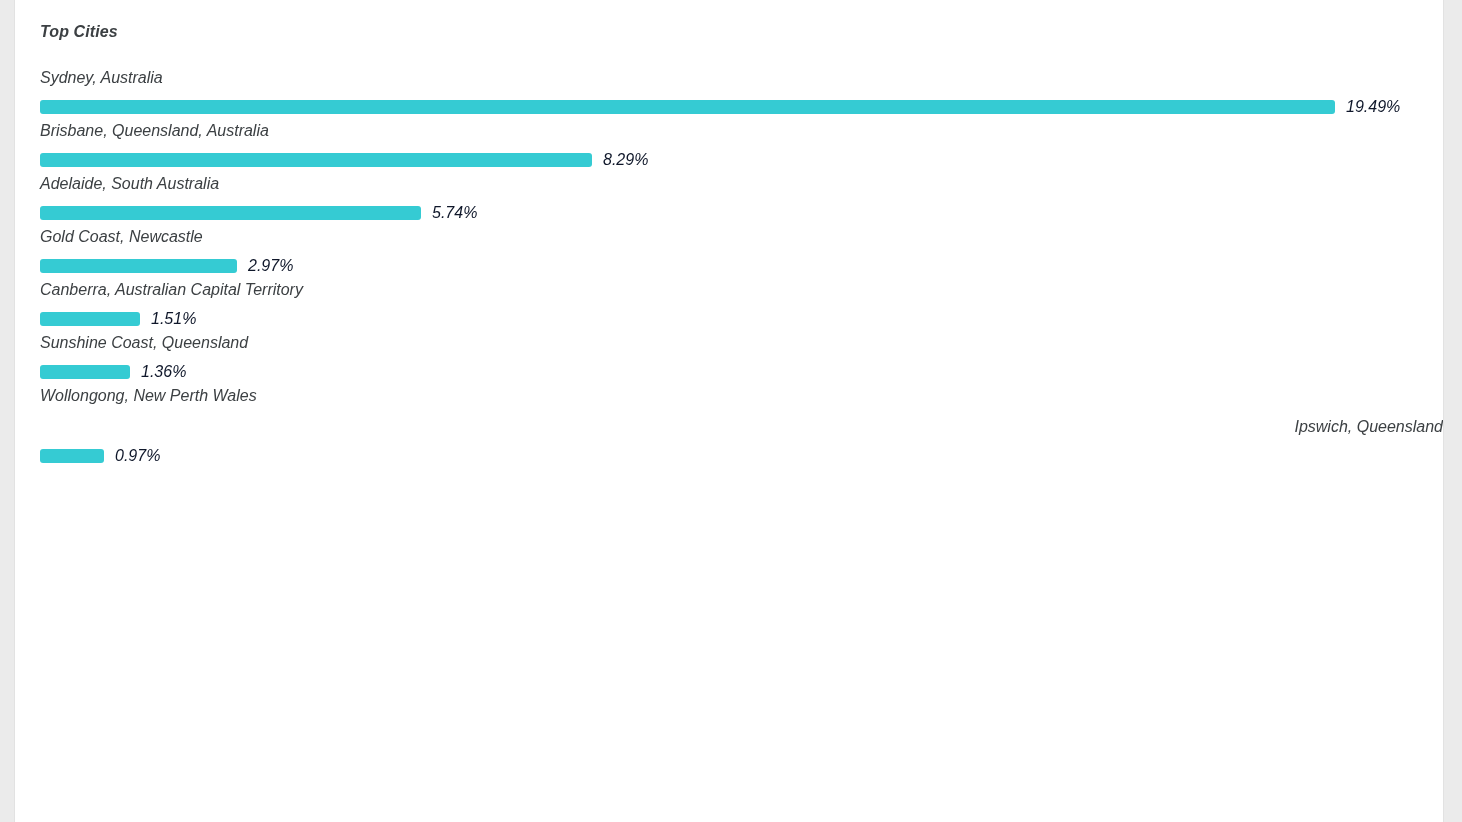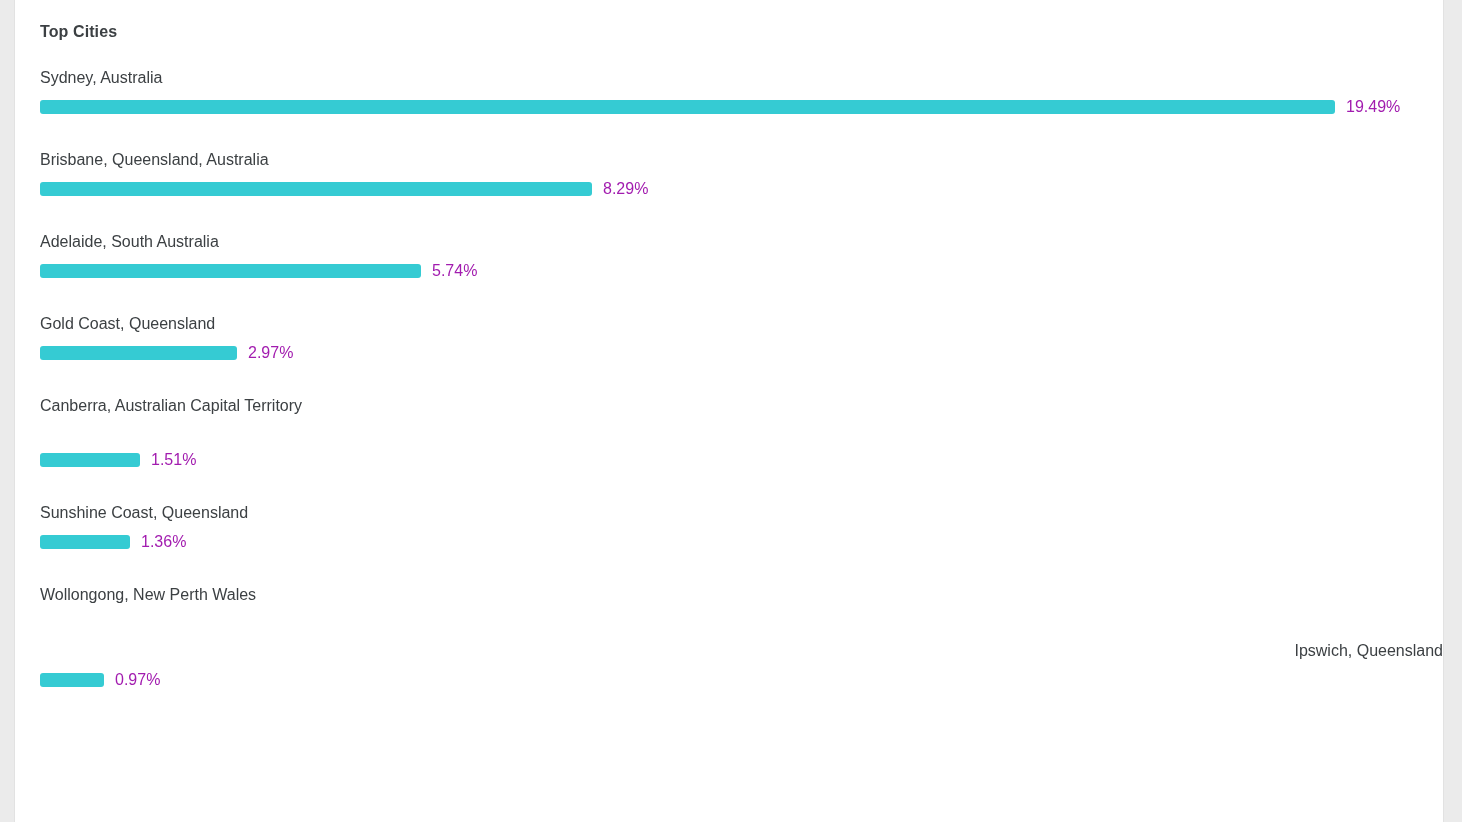--- a/index.html
+++ b/index.html
@@ -30,37 +30,38 @@
     width: 1428px;
     height: 822px;
     background: #ffffff;
     box-sizing: border-box;
     box-shadow: 0 0 0 1px rgba(0,0,0,0.035);
     overflow: hidden;
   }
 
   .card-inner {
     padding: 22px 0 0 25px;
+    font-style: italic;
   }
 
   .card-title {
     font-size: 16px;
     font-weight: bold;
     color: #3c4043;
     letter-spacing: 0.1px;
     line-height: 20px;
     margin: 0 0 26px 0;
   }
 
   .rows {
     display: block;
   }
 
   .row {
-    margin-bottom: 36px;
+    margin-bottom: 7px;
   }
 
   .row:last-child {
     margin-bottom: 0;
     text-align: right;
   }
 
   .row-label {
     font-size: 16px;
     color: #3c4043;
@@ -77,21 +78,21 @@
 
   .bar {
     height: 14px;
     background: #35cbd3;
     border-radius: 3px;
     flex: 0 0 auto;
   }
 
   .bar-value {
     font-size: 16px;
-    color: #a21caf;
+    color: #0f172a;
     line-height: 16px;
     margin-left: 11px;
     white-space: nowrap;
   }
 </style>
 </head>
 <body>
 
 <div id="root">
   <div class="card">
@@ -113,21 +114,21 @@
             </div>
           </div>
           <div class="row">
             <div class="row-label">Adelaide, South Australia</div>
             <div class="row-barline">
               <div class="bar" style="width: 381px; background: rgb(53, 203, 211);"></div>
               <div class="bar-value">5.74%</div>
             </div>
           </div>
           <div class="row">
-            <div class="row-label">Gold Coast, Queensland</div>
+            <div class="row-label">Gold Coast, Newcastle</div>
             <div class="row-barline">
               <div class="bar" style="width: 197px; background: rgb(53, 203, 211);"></div>
               <div class="bar-value">2.97%</div>
             </div>
           </div>
           <div class="row">
             <div class="row-label">Canberra, Australian Capital Territory</div>
           </div>
           <div class="row">
             <div class="row-barline">

